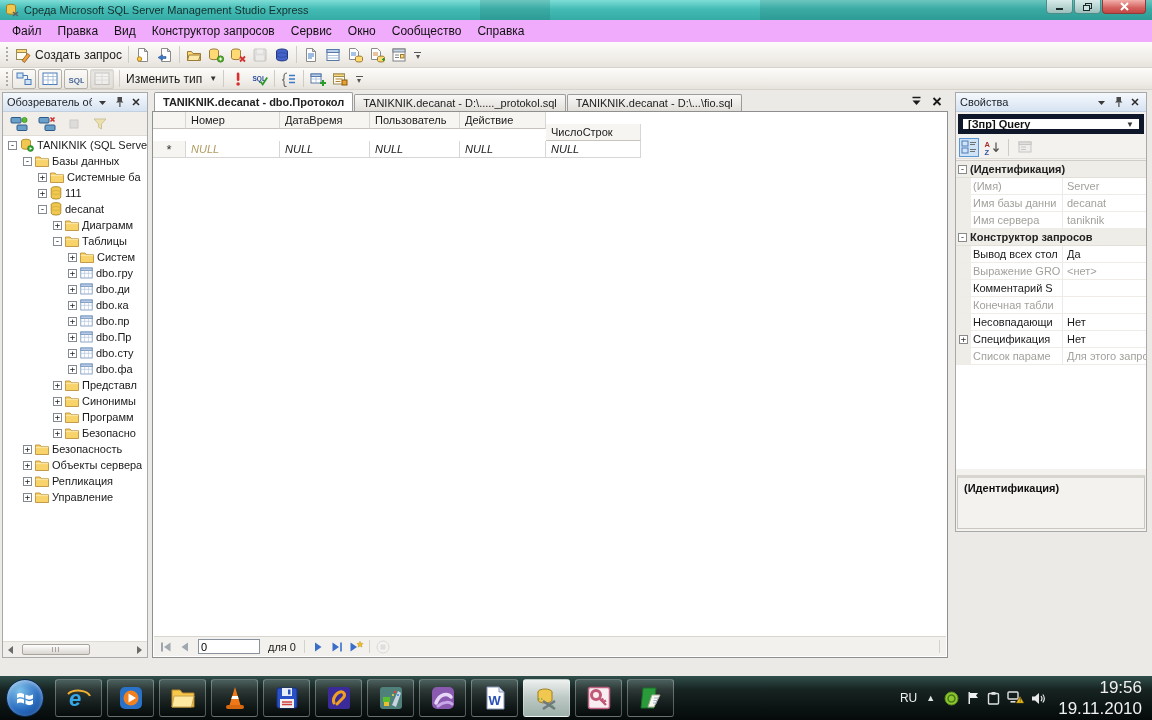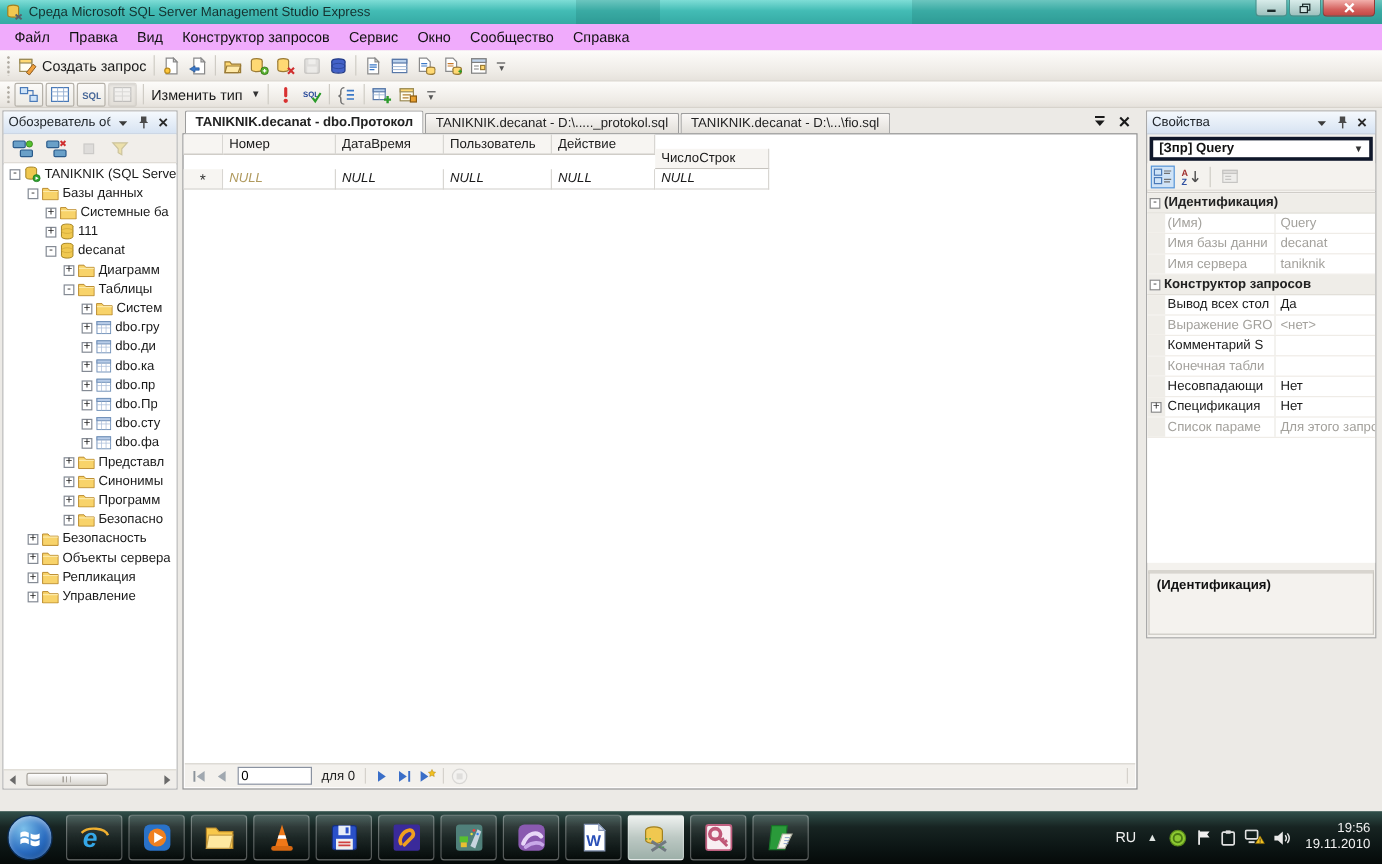--- a/index.html
+++ b/index.html
@@ -62,21 +62,21 @@
 .nullval{font-style:italic}
 .curcell{color:#b09a5e}
 .nav{position:absolute;left:1px;right:1px;bottom:1px;height:20px;background:#f3f1ed;border-top:1px solid #d8d5cf;display:flex;align-items:center;padding:0 3px;gap:1px;font-size:11px}
 .nbtn{width:18px;height:18px;display:flex;align-items:center;justify-content:center}
 .ninput{width:62px;height:15px;border:1px solid #8a92a0;font-size:11px;font-family:inherit;padding:0 2px;margin:0 3px;background:#fff}
 .nlabel{margin:0 4px;color:#222;white-space:nowrap}
 .nsep{width:1px;height:13px;background:#d5d2cc;margin:0 3px}
 .nav .endsep{margin-left:auto}
 
 #props{left:955px;top:92px;width:192px;height:440px;background:#f4f2ee}
-.combo{position:absolute;top:21px;left:2px;right:2px;height:20px;background:#fff;border:3px solid #0f172a;display:flex;align-items:center;padding:0 5px;font-size:11px;font-weight:bold;color:#111}
+.combo{position:absolute;top:21px;left:2px;right:2px;height:20px;background:#fff;border:5px solid #0f172a;display:flex;align-items:center;padding:0 5px;font-size:11px;font-weight:bold;color:#111}
 .combo .caret{margin-left:auto}
 .prop-toolbar{position:absolute;top:43px;left:0;right:0;height:23px;display:flex;align-items:center;gap:3px;padding:0 3px;border-bottom:1px solid #e0ddd7;background:#f4f2ee}
 .ptbtn{width:20px;height:19px;display:flex;align-items:center;justify-content:center;border:1px solid transparent}
 .ptbtn.sel{border-color:#5a96d6;background:#cfe3f7}
 #pgrid{position:absolute;top:67px;left:0;right:0;bottom:62px;background:#fff;overflow:hidden;border-top:1px solid #d0cdc8}
 .prow{height:17px;display:flex;align-items:center;border-bottom:1px solid #efece7;font-size:11px}
 .pcat{background:#efede8;font-weight:bold;color:#222;border-bottom-color:#e2dfd9;padding-left:2px}
 .pexp{width:9px;height:9px;border:1px solid #8a8a8a;background:#fff;font-size:9px;line-height:7px;text-align:center;color:#333;margin-right:3px;flex:none;font-family:"DejaVu Sans Mono",monospace;font-weight:normal}
 .pstrip{width:15px;align-self:stretch;background:#efede8;flex:none;display:flex;align-items:center;justify-content:center}
 .pname{width:92px;flex:none;padding-left:2px;border-right:1px solid #eceae4;overflow:hidden;white-space:nowrap;color:#1a1a1a;align-self:stretch;display:flex;align-items:center}
@@ -85,21 +85,21 @@
 .pdesc{position:absolute;left:1px;right:1px;bottom:2px;height:54px;background:#f4f2ee;border:1px solid #cac7c1;border-top:3px solid #d8d5cf;padding:4px 6px;font-size:11px;font-weight:bold;color:#111}
 
 .statusbar{position:absolute;left:0;top:660px;width:1152px;height:16px;background:#f2f0ec;border-top:1px solid #d8d5cf;font-size:12px;color:#1a1a1a;padding:1px 6px}
 .taskbar{position:absolute;left:0;top:676px;width:1152px;height:44px;background:linear-gradient(180deg,#31504b,#172422 30%,#0b1413 72%,#050a09);display:flex;align-items:center;padding:0 6px;gap:5px}
 .start{width:38px;height:38px;border-radius:50%;background:radial-gradient(circle at 35% 30%,#7cc0ea,#2a6cc0 55%,#0a3c80);border:1px solid #0a2a50;box-shadow:inset 0 2px 5px rgba(255,255,255,.55);display:flex;align-items:center;justify-content:center;margin-right:6px;flex:none}
 .tkb{width:47px;height:38px;border:1px solid rgba(255,255,255,.3);border-radius:3px;background:linear-gradient(rgba(255,255,255,.16),rgba(255,255,255,.05) 50%,rgba(0,0,0,.12));display:flex;align-items:center;justify-content:center;flex:none}
 .tkb.active{background:linear-gradient(#eef1ef,#bcc8c3 50%,#9db0a9)}
 .tray{margin-left:auto;display:flex;align-items:center;gap:9px;color:#f0f0f0;padding-right:4px}
 .lang{font-size:12px}
 .tcaret{font-size:9px;color:#dfe4e2}
-.clock{font-size:11px;text-align:right;line-height:1.25;margin-left:3px;white-space:nowrap}
+.clock{font-size:17px;text-align:right;line-height:1.25;margin-left:3px;white-space:nowrap}
 </style>
 </head>
 <body>
 
 <div id="app">
 
   <div class="titlebar">
     <span class="ic">
         <svg width="14" height="14" viewBox="0 0 14 14">
           <ellipse cx="6" cy="3" rx="4.5" ry="1.8" fill="#f0c850" stroke="#a08020"></ellipse>
@@ -859,21 +859,21 @@
         </div>
       </div>
     <div id="pgrid">
         <div class="prow pcat">
           <span class="pexp">-</span>
           <span>(Идентификация)</span>
         </div>
         <div class="prow">
           <span class="pstrip"></span>
           <span class="pname pdim">(Имя)</span>
-          <span class="pval pdim">Query</span>
+          <span class="pval pdim">Server</span>
         </div>
         <div class="prow">
           <span class="pstrip"></span>
           <span class="pname pdim">Имя базы данни</span>
           <span class="pval pdim">decanat</span>
         </div>
         <div class="prow">
           <span class="pstrip"></span>
           <span class="pname pdim">Имя сервера</span>
           <span class="pval pdim">taniknik</span>

